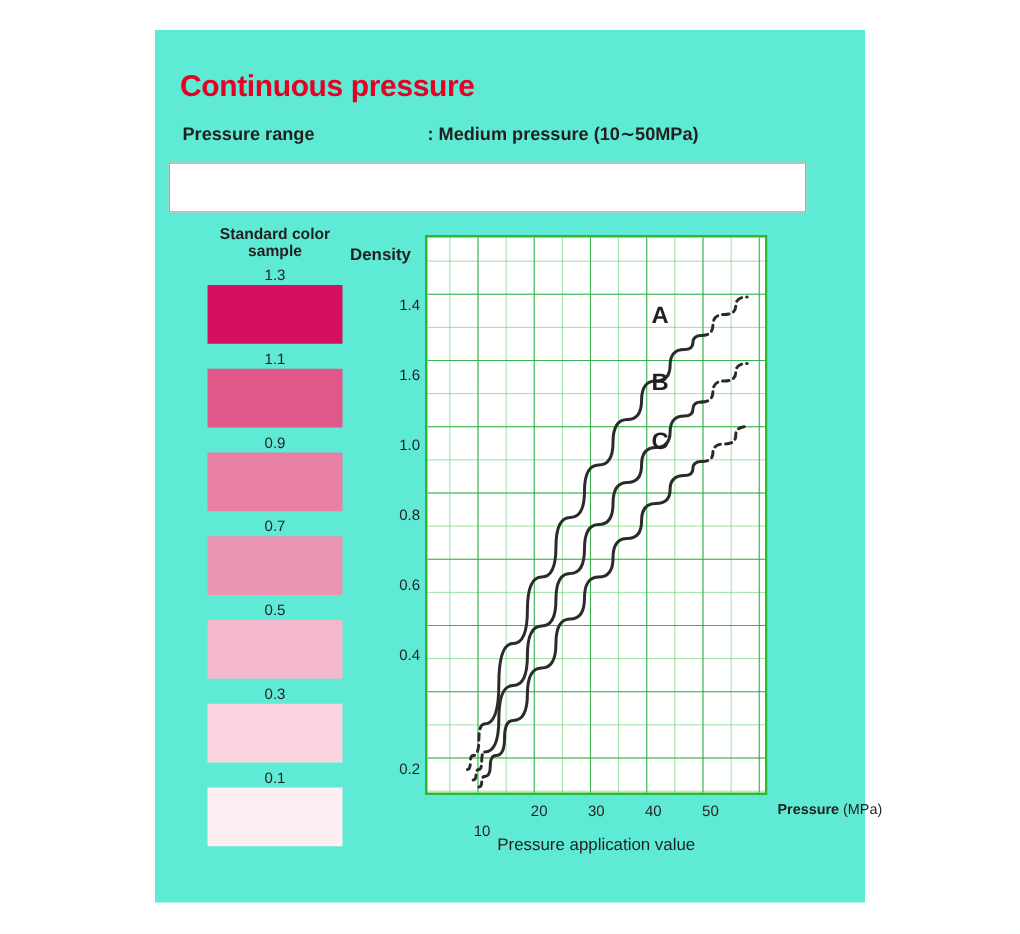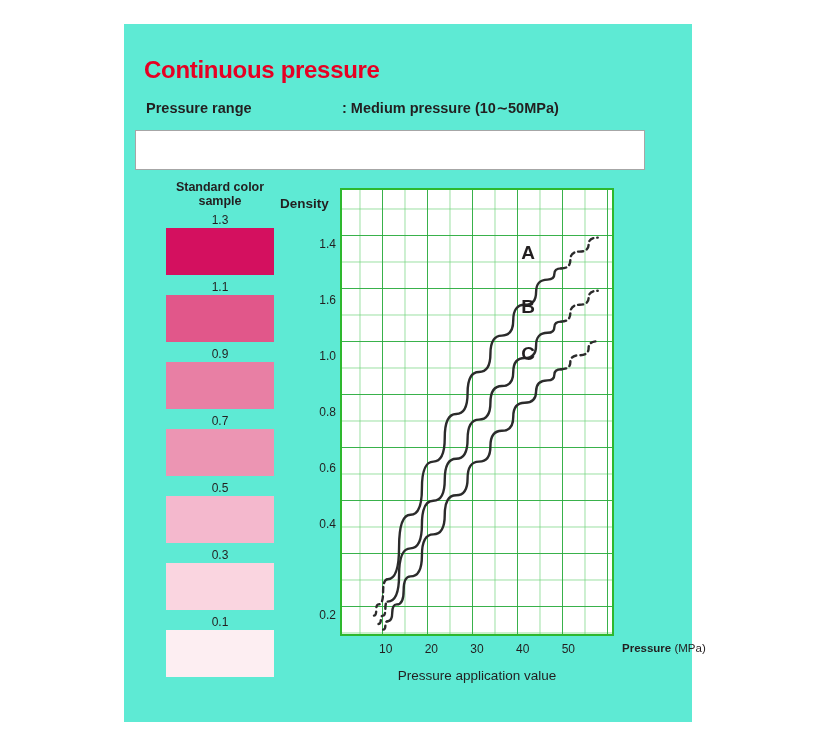--- a/index.html
+++ b/index.html
@@ -173,21 +173,21 @@
           <path d="M 36.53 434.00 Q 38.82 434.00 38.82 429.80 T 41.10 425.60 Q 43.38 425.60 43.38 418.60 T 45.67 411.60" fill="none" stroke="#2b2b2b" stroke-width="2.4" stroke-linecap="round" stroke-dasharray="5 4"></path>
           <path d="M 45.67 411.60 Q 57.08 411.60 57.08 385.00 T 68.50 358.40 Q 79.92 358.40 79.92 334.60 T 91.33 310.80 Q 102.75 310.80 102.75 289.80 T 114.17 268.80 Q 125.58 268.80 125.58 249.20 T 137.00 229.60 Q 148.42 229.60 148.42 212.80 T 159.83 196.00 Q 171.25 196.00 171.25 182.00 T 182.67 168.00 Q 194.08 168.00 194.08 155.40 T 205.50 142.80 Q 212.35 142.80 212.35 137.20 T 219.20 131.60" fill="none" stroke="#2b2b2b" stroke-width="2.4" stroke-linecap="round"></path>
           <path d="M 219.20 131.60 Q 228.33 131.60 228.33 123.20 T 237.47 114.80 Q 246.60 114.80 246.60 107.80 T 255.73 100.80" fill="none" stroke="#2b2b2b" stroke-width="2.4" stroke-linecap="round" stroke-dasharray="5 4"></path>
           <path d="M 41.10 439.60 Q 43.38 439.60 43.38 435.40 T 45.67 431.20" fill="none" stroke="#2b2b2b" stroke-width="2.4" stroke-linecap="round" stroke-dasharray="5 4"></path>
           <path d="M 45.67 431.20 Q 50.23 431.20 50.23 422.80 T 54.80 414.40 Q 61.65 414.40 61.65 400.40 T 68.50 386.40 Q 79.92 386.40 79.92 365.40 T 91.33 344.40 Q 102.75 344.40 102.75 324.80 T 114.17 305.20 Q 125.58 305.20 125.58 288.40 T 137.00 271.60 Q 148.42 271.60 148.42 256.20 T 159.83 240.80 Q 171.25 240.80 171.25 226.80 T 182.67 212.80 Q 194.08 212.80 194.08 201.60 T 205.50 190.40 Q 212.35 190.40 212.35 184.80 T 219.20 179.20" fill="none" stroke="#2b2b2b" stroke-width="2.4" stroke-linecap="round"></path>
           <path d="M 219.20 179.20 Q 228.33 179.20 228.33 172.20 T 237.47 165.20 Q 246.60 165.20 246.60 158.20 T 255.73 151.20" fill="none" stroke="#2b2b2b" stroke-width="2.4" stroke-linecap="round" stroke-dasharray="5 4"></path>
         </svg>
     </div>
 
     <div id="xticks">
-        <div class="xtick" style="left: 45.6667px;">10</div>
+        <div class="xtick" style="left: 45.6667px; margin-top: 16px;">10</div>
         <div class="xtick" style="left: 91.3333px;">20</div>
         <div class="xtick" style="left: 137px;">30</div>
         <div class="xtick" style="left: 182.667px;">40</div>
         <div class="xtick" style="left: 228.333px;">50</div>
       </div>
 
     <div id="press-unit">
       <b>Pressure</b>
       <span class="u">(MPa)</span>
     </div>

